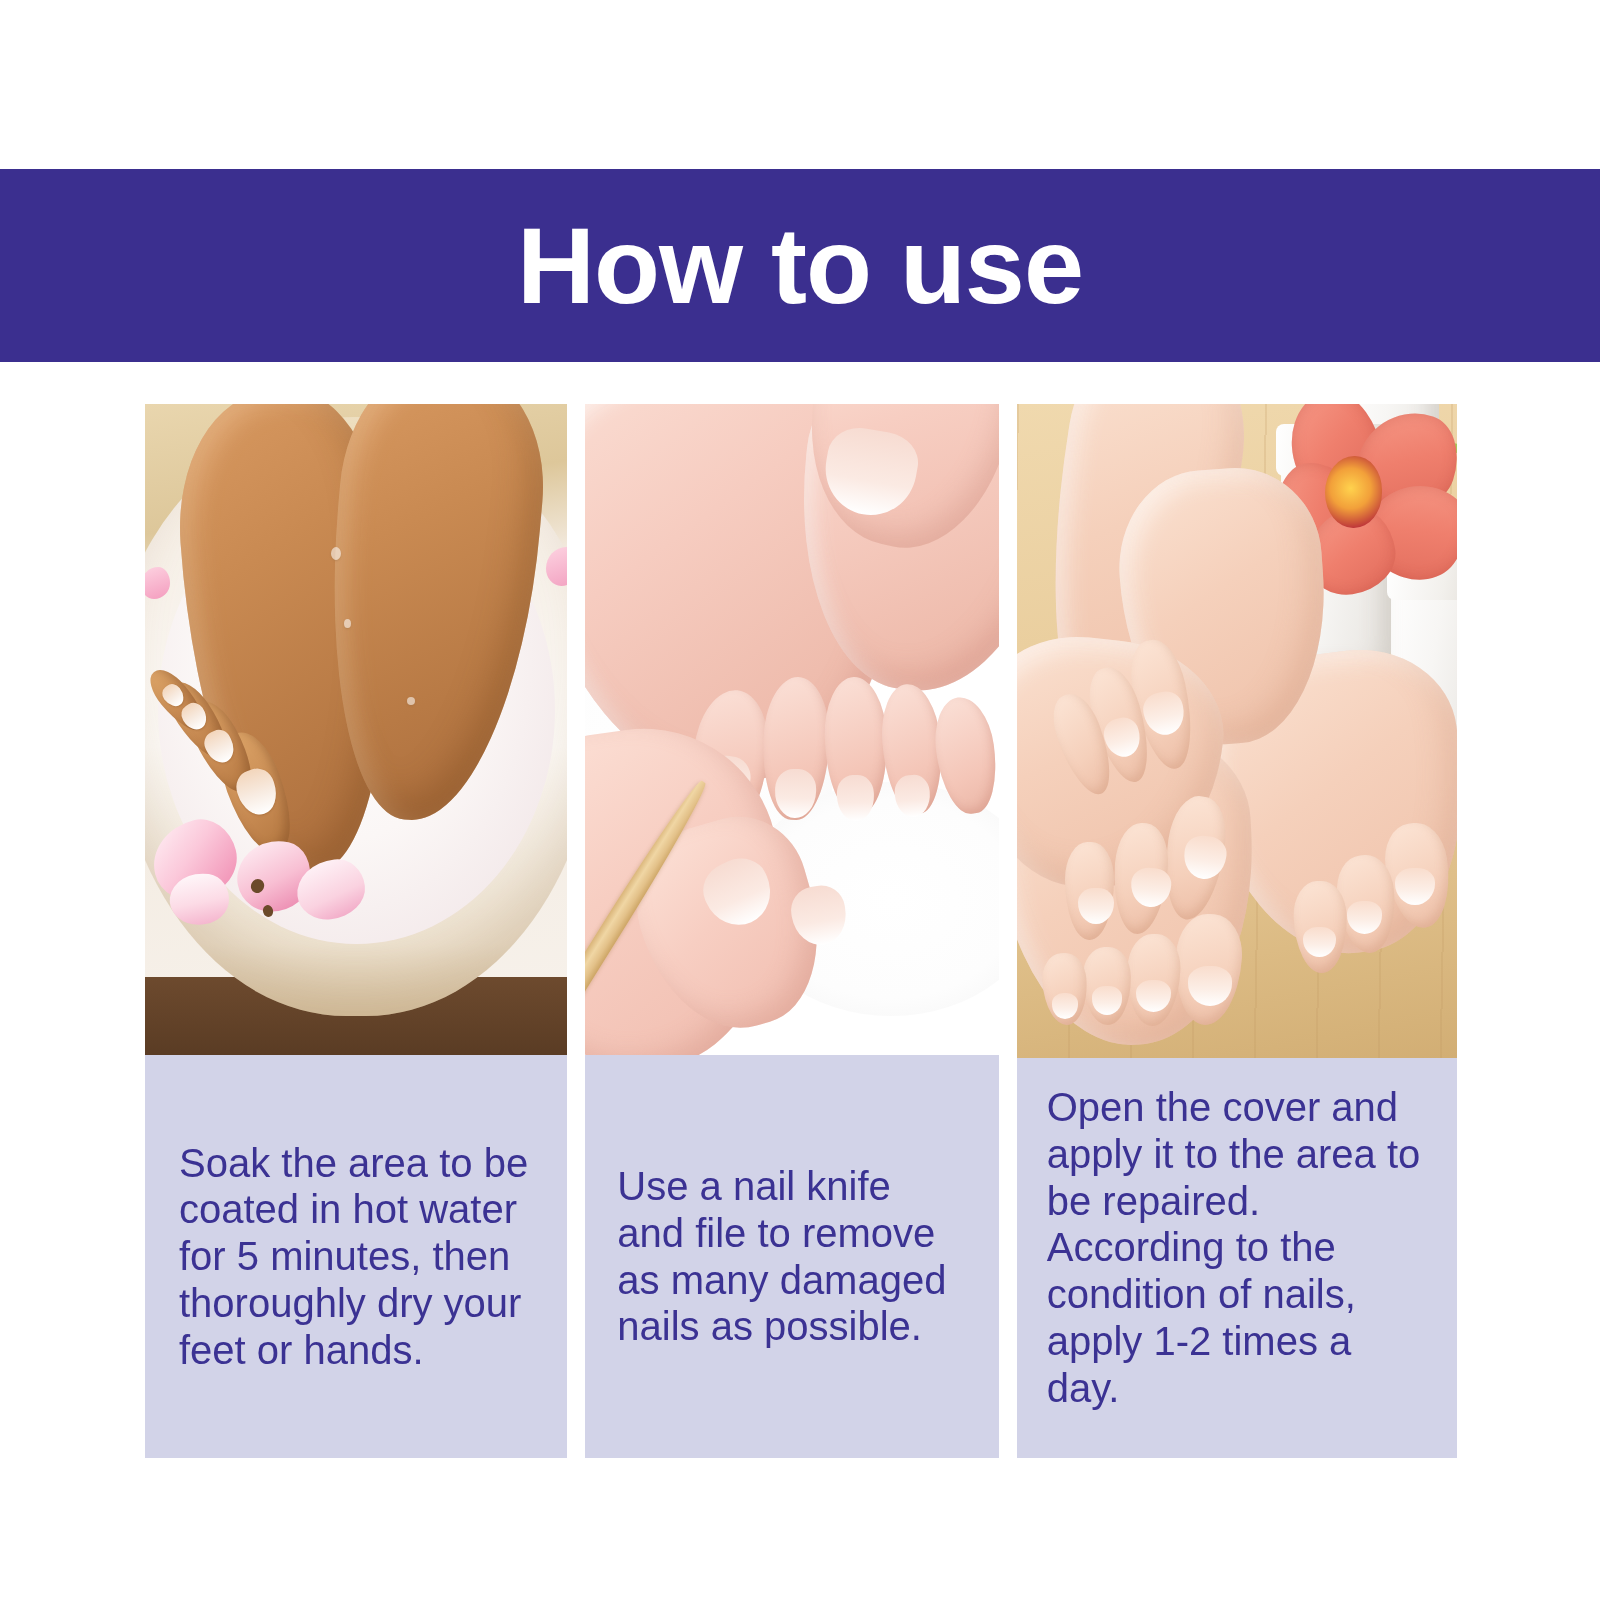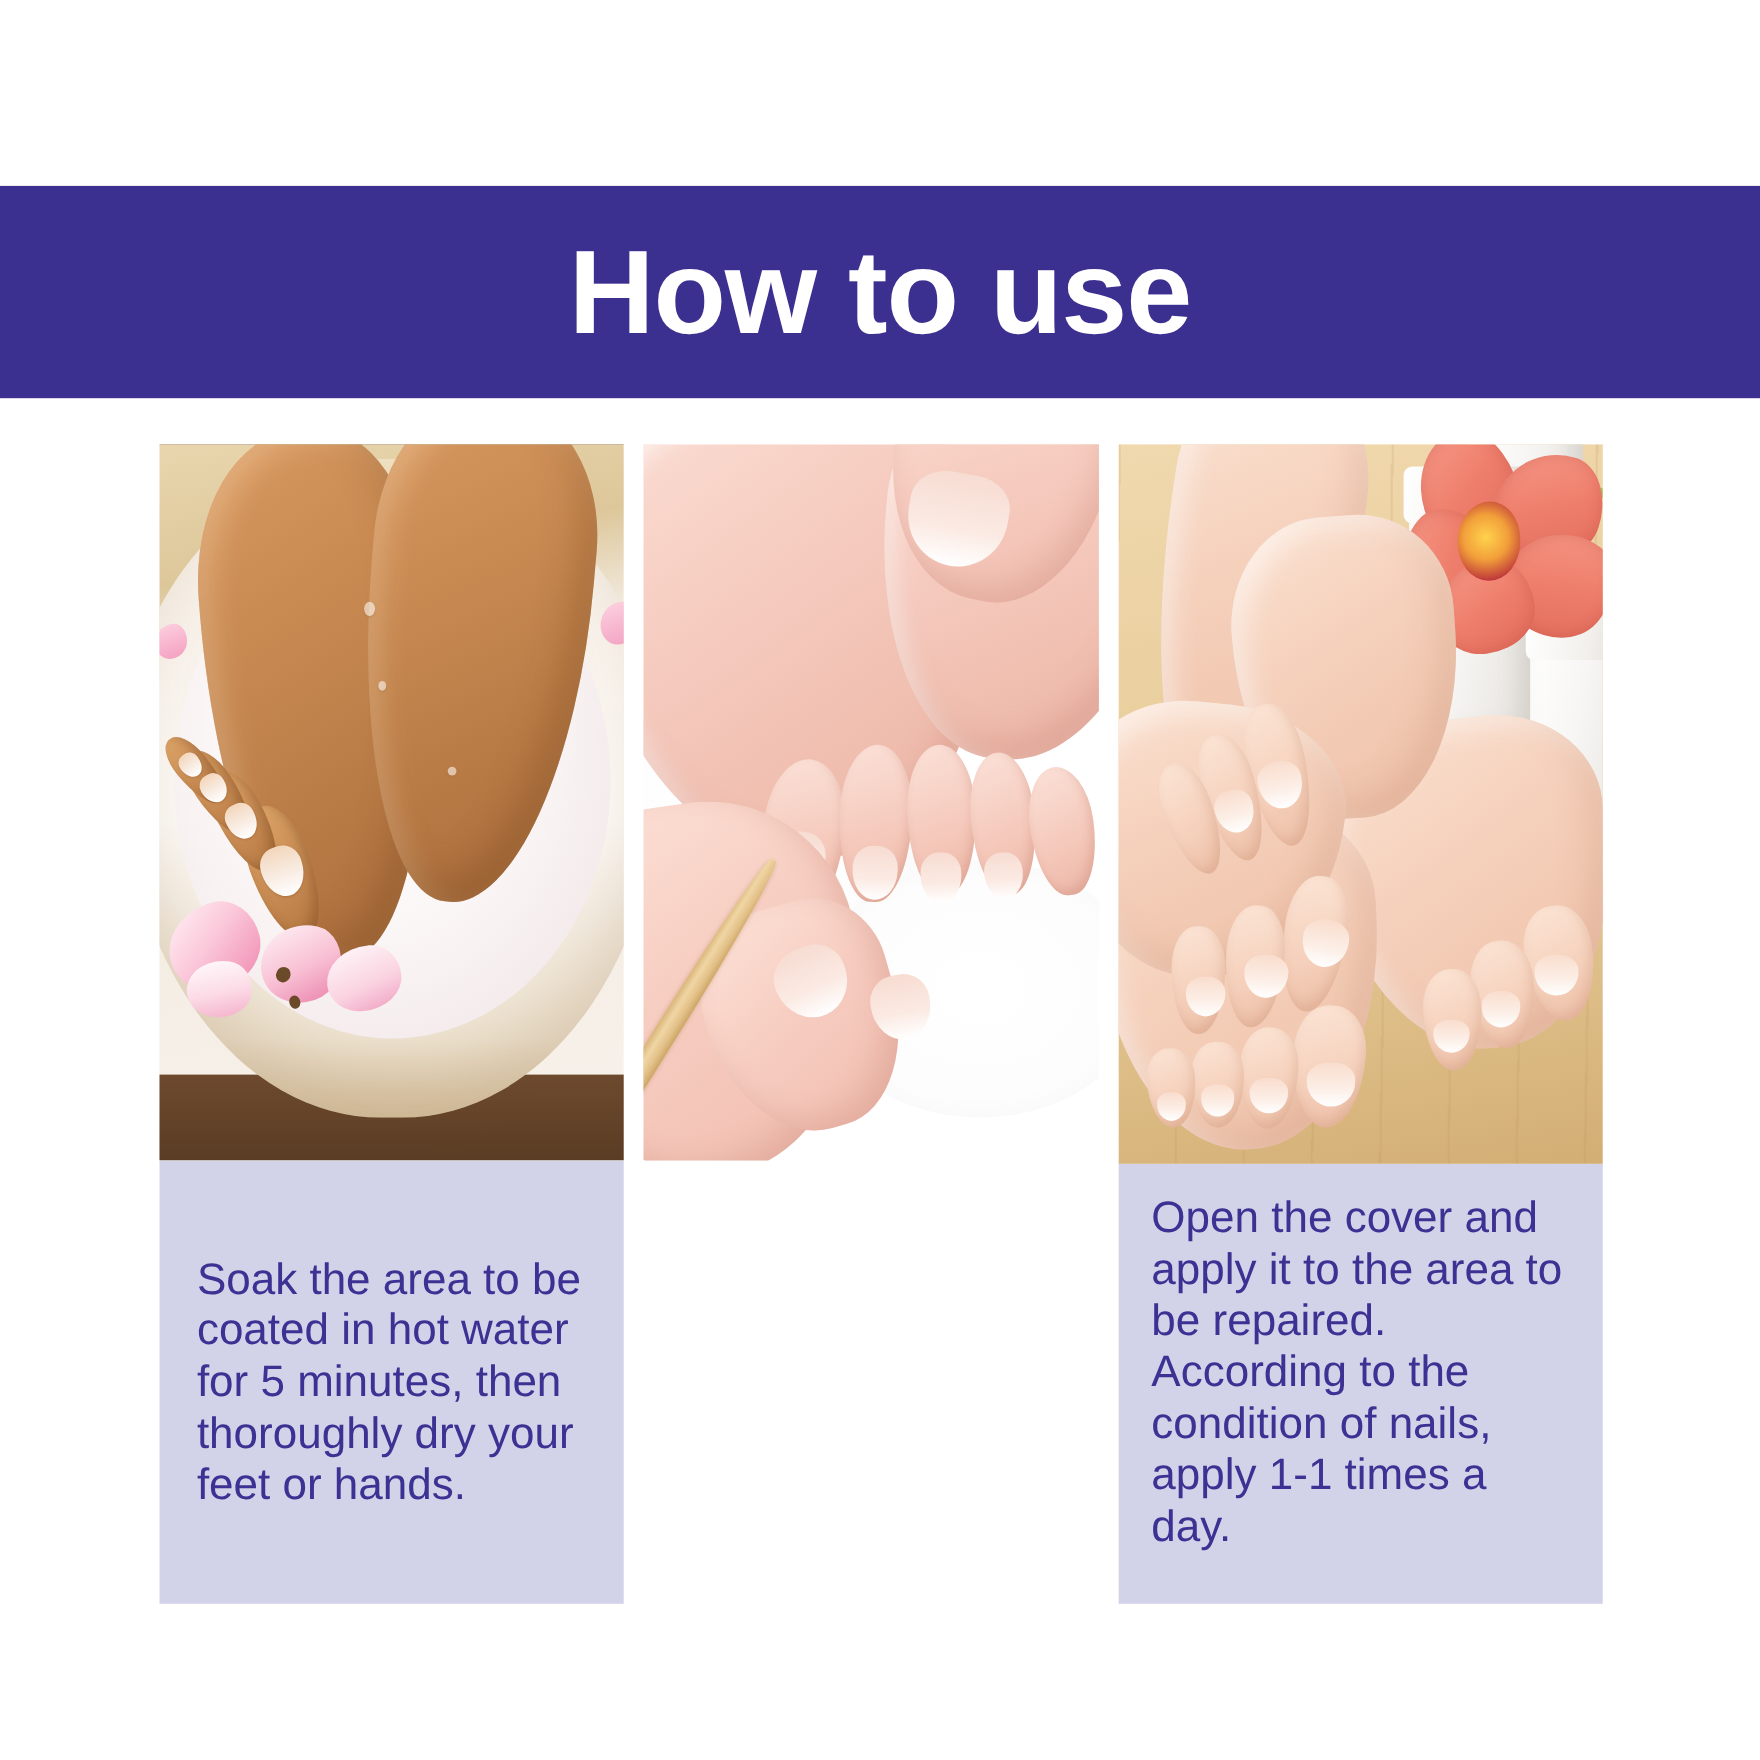--- a/index.html
+++ b/index.html
@@ -308,20 +308,23 @@
       <div class="p2-hand" style="left:54%;top:-14%;width:48%;height:36%;border-radius:48% 40% 46% 50% / 40% 36% 60% 62%;transform:rotate(12deg);"></div>
       <div class="p2-nail" style="left:58%;top:4%;width:22%;height:13%;border-radius:42% 42% 56% 56% / 38% 38% 62% 62%;transform:rotate(10deg);"></div>
 
       <div class="p2-hand" style="left:-22%;top:50%;width:70%;height:52%;border-radius:42% 46% 50% 46% / 38% 40% 60% 58%;transform:rotate(-8deg);"></div>
       <div class="p2-hand" style="left:14%;top:64%;width:42%;height:32%;border-radius:46% 40% 46% 52% / 42% 36% 60% 64%;transform:rotate(-16deg);"></div>
       <div class="p2-nail" style="left:29%;top:70%;width:16%;height:10%;transform:rotate(-24deg);"></div>
       <div class="p2-nail" style="left:50%;top:74%;width:13%;height:9%;transform:rotate(-10deg);"></div>
 
       <div class="p2-stick" style="left:26%;top:58%;width:5.2%;height:46%;transform:rotate(32deg);transform-origin:50% 0%;"></div>
     </div>
+    <div class="step-caption-box">
+      <p class="step-caption">Use a nail knife and file to remove as many damaged nails as possible.</p>
+    </div>
   </div>
 
   <div class="step-card col3">
     <div class="step-photo photo3">
 
       <div class="p3-jar" style="left:72%;top:-4%;width:24%;height:22%;"></div>
       <div class="p3-jar" style="left:60%;top:4%;width:25%;height:36%;"></div>
       <div class="p3-jar-lid" style="left:59%;top:3%;width:27%;height:8%;"></div>
       <div class="p3-jar" style="left:85%;top:24%;width:22%;height:30%;"></div>
       <div class="p3-jar-lid" style="left:84%;top:23%;width:24%;height:7%;"></div>
@@ -365,17 +368,17 @@
       <div class="p3-nail" style="left:20%;top:48%;width:8%;height:6%;transform:rotate(-16deg);"></div>
 
       <div class="p3-finger" style="left:34%;top:60%;width:13%;height:19%;transform:rotate(8deg);"></div>
       <div class="p3-finger" style="left:22%;top:64%;width:12%;height:17%;transform:rotate(4deg);"></div>
       <div class="p3-finger" style="left:11%;top:67%;width:11%;height:15%;transform:rotate(0deg);"></div>
       <div class="p3-nail" style="left:38%;top:66%;width:9.5%;height:6.5%;transform:rotate(8deg);"></div>
       <div class="p3-nail" style="left:26%;top:71%;width:9%;height:6%;transform:rotate(4deg);"></div>
       <div class="p3-nail" style="left:14%;top:74%;width:8%;height:5.5%;"></div>
     </div>
     <div class="step-caption-box">
-      <p class="step-caption">Open the cover and apply it to the area to be repaired. According to the condition of nails, apply 1-1 times a day.</p>
+      <p class="step-caption">Open the cover and apply it to the area to be repaired. According to the condition of nails, apply 1-2 times a day.</p>
     </div>
   </div>
 
 </div>
 
 </body></html>

